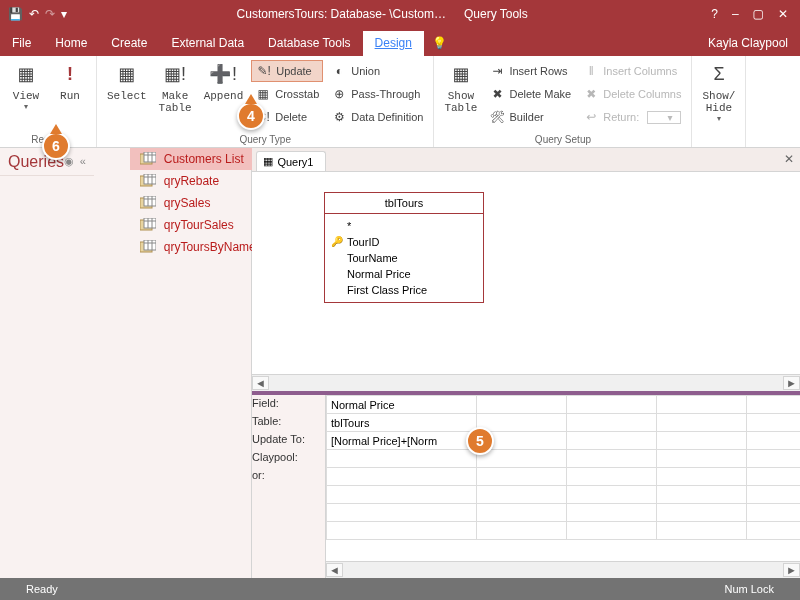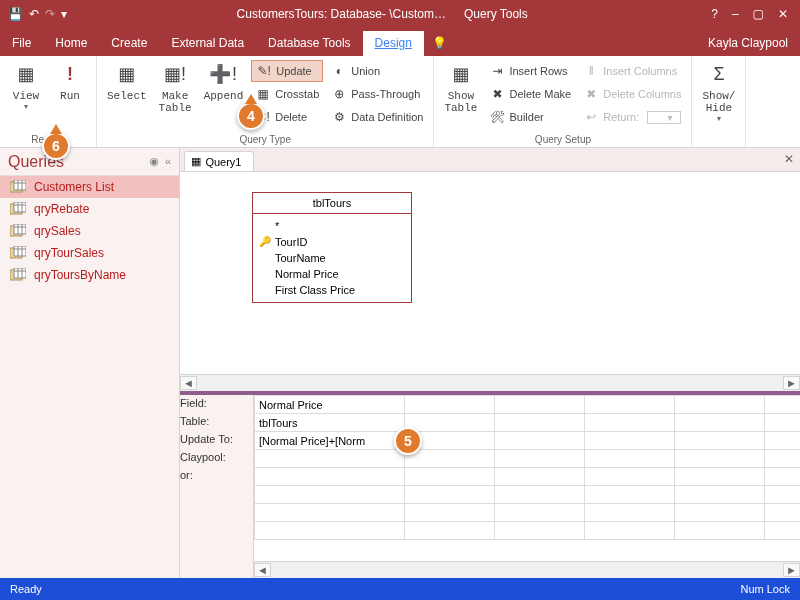--- a/index.html
+++ b/index.html
@@ -21,21 +21,21 @@
 .rg-label { font-size:10px; color:#666; text-align:center; padding-bottom:2px;}
 .bigbtn { display:flex; flex-direction:column; align-items:center; padding:2px 4px; min-width:40px; cursor:pointer;}
 .bigbtn .ic { width:28px; height:28px; display:flex; align-items:center; justify-content:center; font-size:18px;}
 .bigbtn .lbl { font-size:11px; text-align:center; line-height:12px; margin-top:2px;font-family:Liberation Mono, monospace;}
 .smallbtn-col { display:flex; flex-direction:column; gap:1px; padding-top:2px;}
 .smallbtn { display:flex; align-items:center; gap:4px; padding:1px 4px; cursor:pointer; height:22px; white-space:nowrap;}
 .smallbtn.sel { background:#f2d5c9; border:1px solid #e09070;}
 .smallbtn .ic { width:16px; height:16px; font-size:12px; display:inline-flex; align-items:center; justify-content:center;}
 .smallbtn.dis { color:#b7b7b7; }
 .content { flex:1; display:flex; min-height:0;}
-.navpane { width:180px; border-right:1px solid #d4d4d4; background:#f9f2f1; display:flex; flex-direction:column;}
+.navpane { width:252px; border-right:1px solid #d4d4d4; background:#f9f2f1; display:flex; flex-direction:row;gap:36px;}
 .nav-hdr { height:28px; display:flex; align-items:center; padding:0 8px; font-size:16px; color:#a4373a; border-bottom:1px solid #e8ddda; justify-content:space-between;}
 .nav-hdr-right{display:flex; gap:6px; font-size:11px; color:#888;}
 .nav-item { display:flex; align-items:center; gap:8px; padding:4px 10px; font-size:12px; color:#b91c1c; cursor:pointer;}
 .nav-item.sel { background:#f2c0be; }
 .nav-icon { width:16px; height:14px; display:inline-flex;}
 .nav-icon svg{width:16px;height:14px;}
 .workarea { flex:1; display:flex; flex-direction:column; min-width:0;}
 .doc-tabs { height:24px; background:#f3ecea; display:flex; align-items:flex-end; border-bottom:1px solid #d4d4d4; padding-left:4px; position:relative;}
 .doc-tab { background:#fff; border:1px solid #d4d4d4; border-bottom:none; padding:3px 12px 3px 6px; font-size:11px; display:flex; align-items:center; gap:4px; border-radius:3px 3px 0 0;}
 .doc-close { position:absolute; right:6px; top:4px; font-size:12px; color:#666; cursor:pointer;}
@@ -48,21 +48,21 @@
 .hscroll { height:17px; background:#f0f0f0; border-top:1px solid #d4d4d4; display:flex; align-items:center; justify-content:space-between; font-size:11px; color:#666;}
 .hscroll .arrow{width:17px;text-align:center;border:1px solid #d4d4d4;background:#f9f9f9;cursor:pointer;}
 .design-lower { flex:1; display:flex; min-height:160px;}
 .row-labels { width:74px; background:#f9f2f1; border-right:1px solid #d4d4d4; font-size:11px; color:#333; padding-top:2px;}
 .row-labels div{ height:18px; padding-right:6px;}
 .grid-area { flex:1; overflow:hidden; display:flex; flex-direction:column;}
 .grid { flex:1; position:relative;}
 .grid table { border-collapse:collapse; width:100%; table-layout:fixed;}
 .grid td { border:1px solid #dcdcdc; height:18px; font-size:11px; padding:0 4px; white-space:nowrap; overflow:hidden;}
 .grid col.c1{width:150px;} .grid col.cx{width:90px;}
-.statusbar { height:22px; background:#1d4ed8; color:#fff; font-size:11px; display:flex; align-items:center; justify-content:space-between; padding:0 10px;}
+.statusbar { height:22px; background:#737373; color:#fff; font-size:11px; display:flex; align-items:center; justify-content:space-between; padding:0 26px;}
 .callout { position:absolute; width:28px; height:36px; pointer-events:none;}
 .callout .pin { width:28px; height:28px; background:#e07b2e; border:2px solid #fff; border-radius:50%; color:#fff; font-weight:bold; font-size:14px; display:flex; align-items:center; justify-content:center; box-shadow:0 2px 4px rgba(0,0,0,.3);}
 .callout::before { content:""; position:absolute; top:-8px; left:8px; border-left:6px solid transparent; border-right:6px solid transparent; border-bottom:10px solid #e07b2e;}
 .callout.round::before{display:none;}
 </style>
 </head>
 <body>
 
 <div class="titlebar">
   <div class="tb-left">

